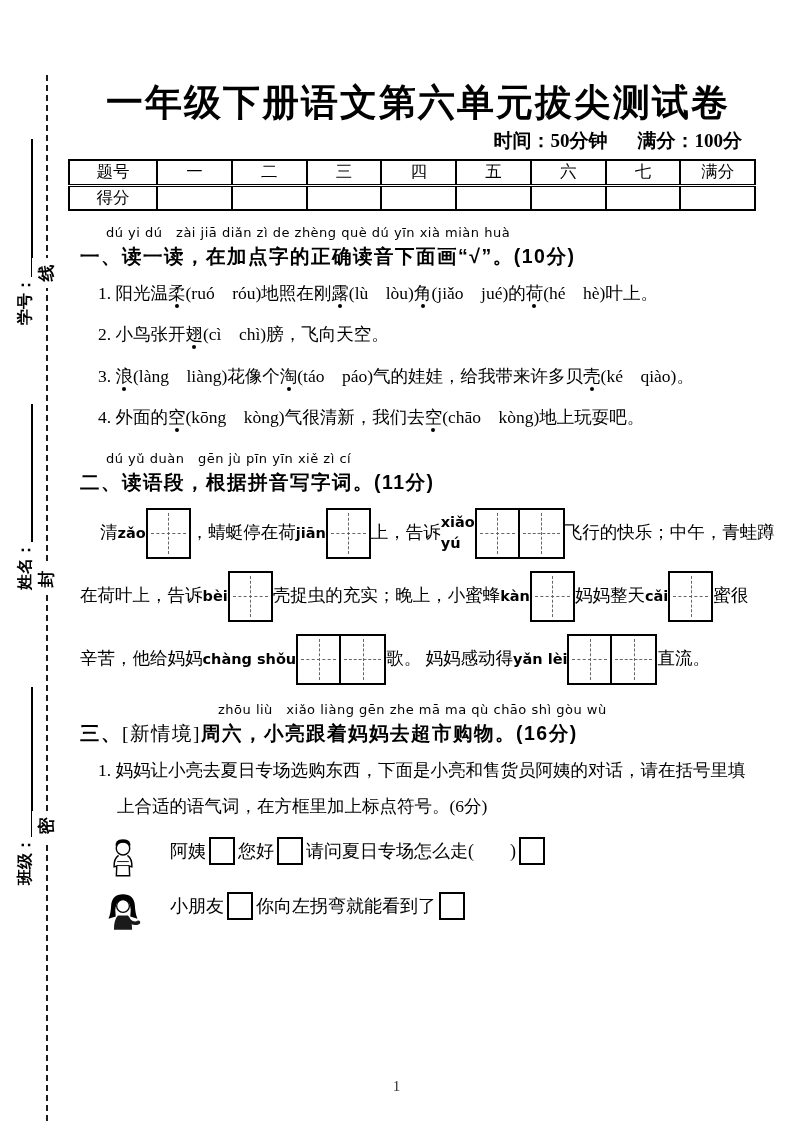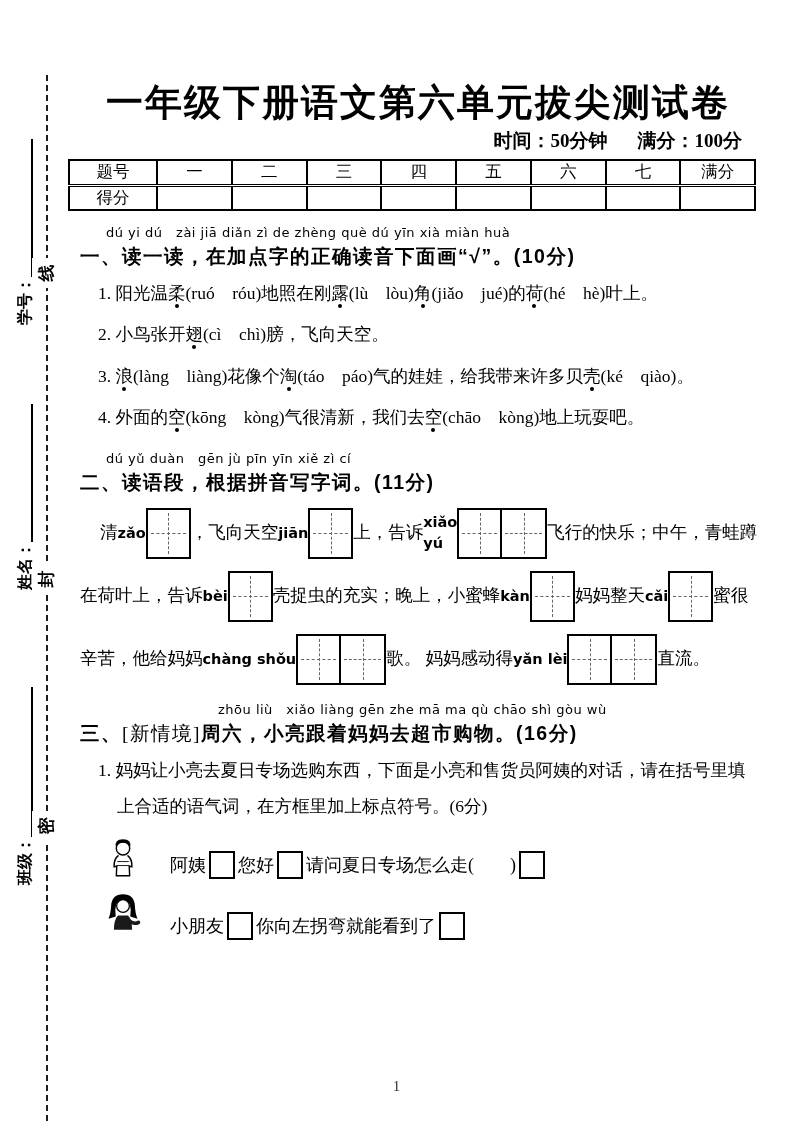--- a/index.html
+++ b/index.html
@@ -49,21 +49,21 @@
   .wtext { padding-bottom:15px; white-space:pre; }
   .box-group { display:inline-flex; flex-direction:row; align-items:center;font-weight:bold; }
   .pylabel { font-family:"DejaVu Sans", sans-serif; font-size:14.5px; line-height:21px; }
   .boxes { display:flex; }
   .wbox { width:45px; height:51px; border:2px solid #000; position:relative; background:#fff; }
   .wbox + .wbox { border-left:none; }
   .wbox::before { content:""; position:absolute; top:3px; bottom:3px; left:50%; border-left:1.5px dashed #666; }
   .wbox::after  { content:""; position:absolute; left:3px; right:3px; top:50%; border-top:1.5px dashed #666; }
 
   
-  .dialog { display:flex; align-items:flex-end; margin:13px 0 0 20px; font-size:18px; }
+  .dialog { display:flex; align-items:flex-start; margin:13px 0 0 20px; font-size:18px; }
   .dialog .avatar { width:46px; display:flex; justify-content:center; margin-right:24px; flex:none; }
   .dtext { white-space:pre; }
   .sq { display:inline-block; width:26px; height:28px; border:2px solid #000; vertical-align:-8px; margin:0 3px; background:#fff; }
 
   .pageno { position:absolute; left:0; right:0; bottom:26px; text-align:center; font-size:15px; color:#333; }
 </style>
 </head>
 <body>
 
 <div class="page">
@@ -137,21 +137,21 @@
       <h2 class="sec-title">二、读语段，根据拼音写字词。(11分)</h2>
 
       <div class="wline">
         <span class="wtext">清</span>
         <span class="box-group">
             <span class="pylabel">zǎo</span>
             <span class="boxes">
               <span class="wbox"></span>
             </span>
           </span>
-        <span class="wtext">，飞向天空</span>
+        <span class="wtext">，蜻蜓停在荷</span>
         <span class="box-group">
             <span class="pylabel">jiān</span>
             <span class="boxes">
               <span class="wbox"></span>
             </span>
           </span>
         <span class="wtext">上，告诉</span>
         <span class="box-group">
             <span class="pylabel">xiǎo yú</span>
             <span class="boxes">

